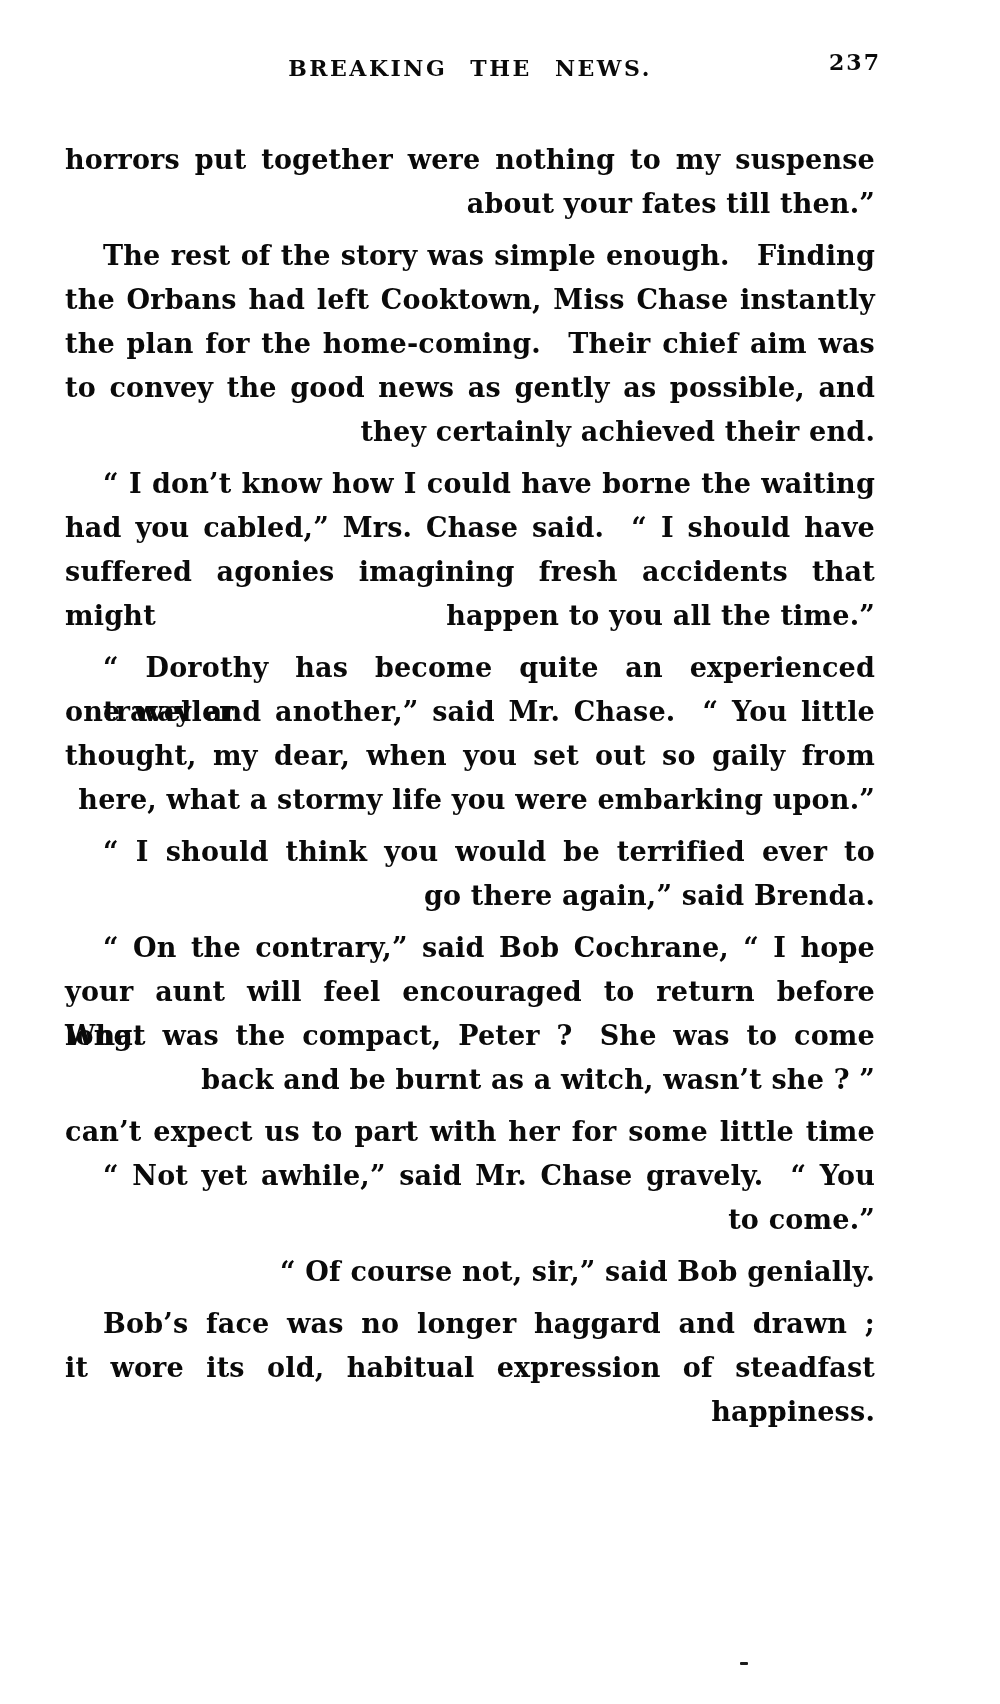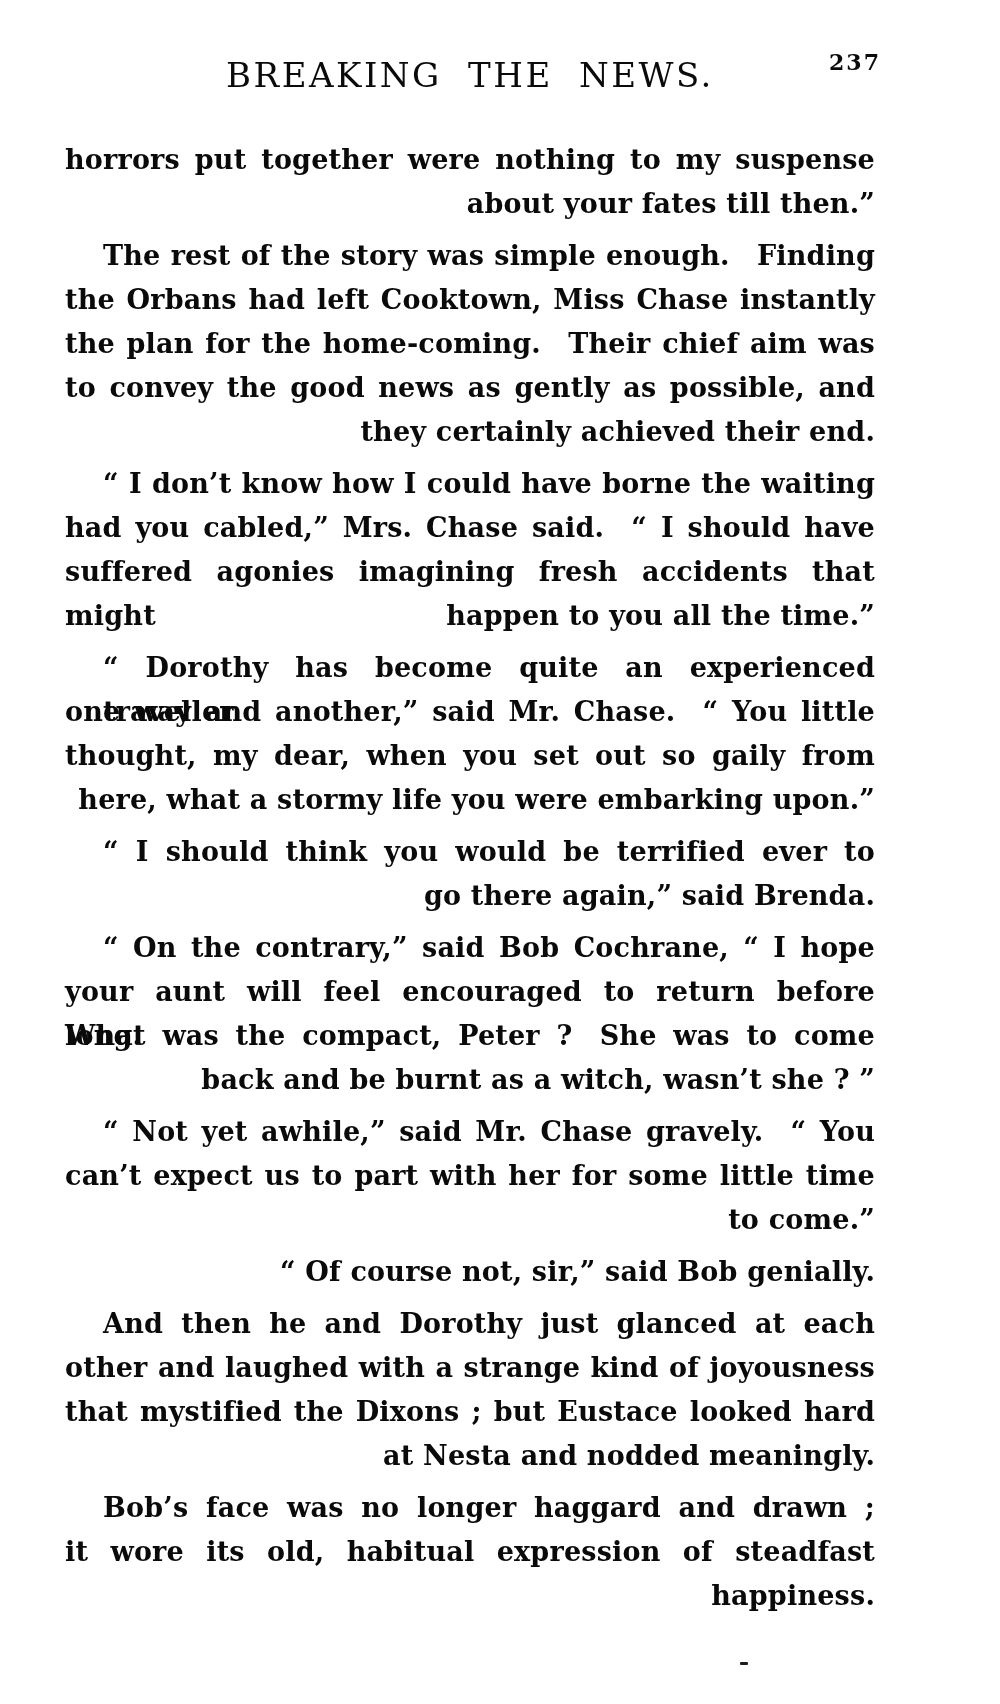--- a/index.html
+++ b/index.html
@@ -17,22 +17,22 @@
     top: 52px;
     left: 57px;
     width: 826px;
     height: 40px;
   }
   .header-title {
     position: absolute;
     left: 0; right: 0;
     top: 3px;
     text-align: center;
-    font-size: 34px;
-    font-weight: 400;
+    font-size: 22px;
+    font-weight: 700;
     letter-spacing: 2.5px;
     word-spacing: 13px;
     white-space: pre;
   }
   .page-number {
     position: absolute;
     right: 2px;
     top: -3px;
     font-size: 22px;
     font-weight: 700;
@@ -114,35 +114,29 @@
     </div>
 
     <div class="para">
       <div class="line jst indent">“ On the contrary,” said Bob Cochrane, “ I hope</div>
       <div class="line jst">your aunt will feel encouraged to return before long.</div>
       <div class="line jst">What was the compact, Peter ? She was to come</div>
       <div class="line last">back and be burnt as a witch, wasn’t she ? ”</div>
     </div>
 
     <div class="para">
+      <div class="line jst">can’t expect us to part with her for some little time</div>
       <div class="line jst indent">“ Not yet awhile,” said Mr. Chase gravely. “ You</div>
-      <div class="line jst">can’t expect us to part with her for some little time</div>
       <div class="line last">to come.”</div>
     </div>
 
     <div class="para">
       <div class="line last indent">“ Of course not, sir,” said Bob genially.</div>
     </div>
 
-    <div class="para">
-      <div class="line jst indent">And then he and Dorothy just glanced at each</div>
-      <div class="line jst">other and laughed with a strange kind of joyousness</div>
-      <div class="line jst">that mystified the Dixons ; but Eustace looked hard</div>
-      <div class="line last">at Nesta and nodded meaningly.</div>
-    </div>
 
     <div class="para">
       <div class="line jst indent">Bob’s face was no longer haggard and drawn ;</div>
       <div class="line jst">it wore its old, habitual expression of steadfast</div>
       <div class="line last">happiness.</div>
     </div>
 
   </div>
 
   <div class="speck"></div>

